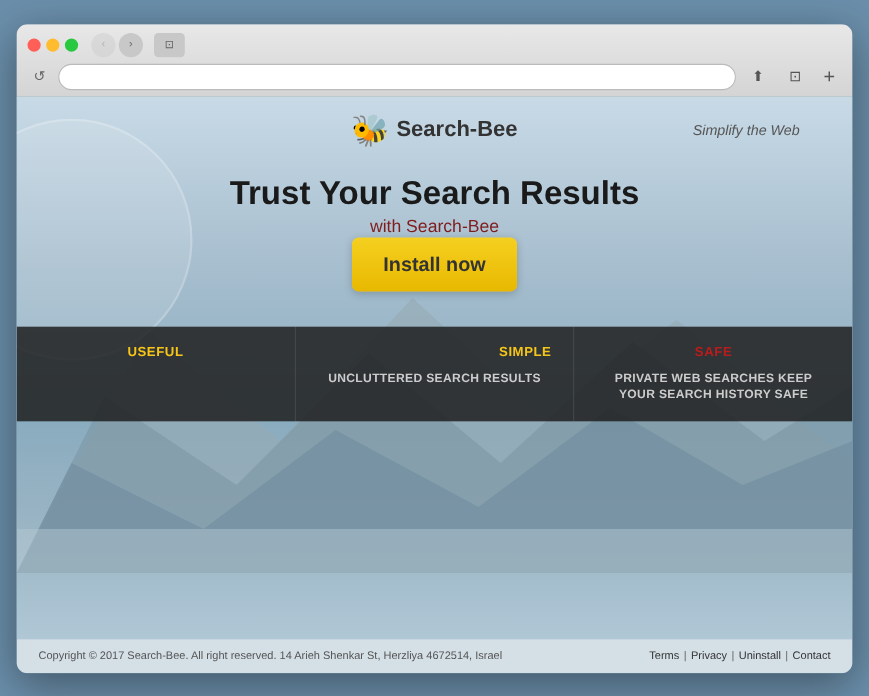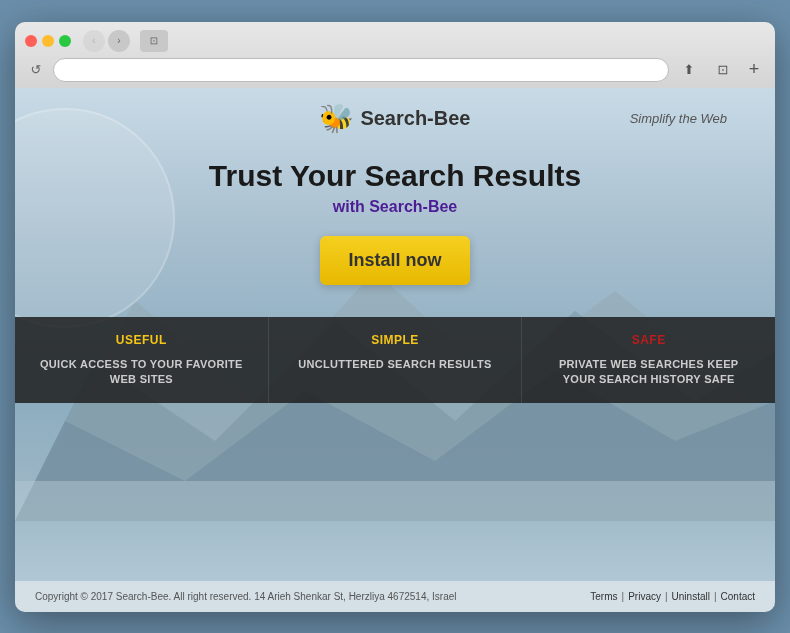--- a/index.html
+++ b/index.html
@@ -238,23 +238,22 @@
     .hero-title {
       font-size: 30px;
       font-weight: 800;
       color: #1a1a1a;
       line-height: 1.1;
       margin-bottom: 6px;
     }
 
     .hero-subtitle {
       font-size: 16px;
-      font-weight: 700;
-      color: #4c1d95;
-      margin-bottom: 20px;
+      font-weight: 400;
+      color: #7f1d1d;
     }
 
     .install-btn {
       background: linear-gradient(to bottom, #f5d020, #e8b800);
       color: #333;
       border: none;
       border-radius: 6px;
       padding: 14px 28px;
       font-size: 18px;
       font-weight: 600;
@@ -290,21 +289,21 @@
 
     .feature-desc {
       font-size: 11px;
       color: #cccccc;
       font-weight: 700;
       line-height: 1.4;
       letter-spacing: 0.3px;
     }
 
     .label-useful { color: #f5c518; }
-    .label-simple { color: #f5c518; }
+    .label-simple { color: #f5c518; text-align: right; }
     .label-safe { color: #b91c1c; }
 
     
     .site-footer {
       width: 100%;
       background: #d4dfe6;
       padding: 10px 20px;
       display: flex;
       align-items: flex-end;
       justify-content: space-between;
@@ -382,21 +381,20 @@
 
       <div class="hero-section">
         <h1 class="hero-title">Trust Your Search Results</h1>
         <p class="hero-subtitle">with Search-Bee</p>
         <button class="install-btn">Install now</button>
       </div>
 
       <div class="features-section">
         <div class="feature-item">
           <div class="feature-label label-useful">USEFUL</div>
-          <div class="feature-desc">QUICK ACCESS TO YOUR FAVORITE WEB SITES</div>
         </div>
         <div class="feature-item">
           <div class="feature-label label-simple">SIMPLE</div>
           <div class="feature-desc">UNCLUTTERED SEARCH RESULTS</div>
         </div>
         <div class="feature-item">
           <div class="feature-label label-safe">SAFE</div>
           <div class="feature-desc">PRIVATE WEB SEARCHES KEEP YOUR SEARCH HISTORY SAFE</div>
         </div>
       </div>

